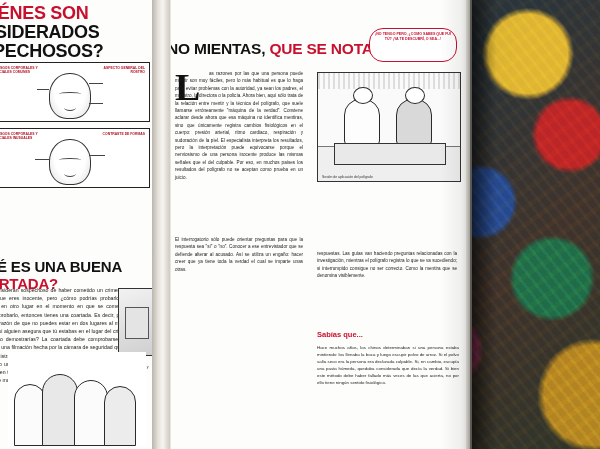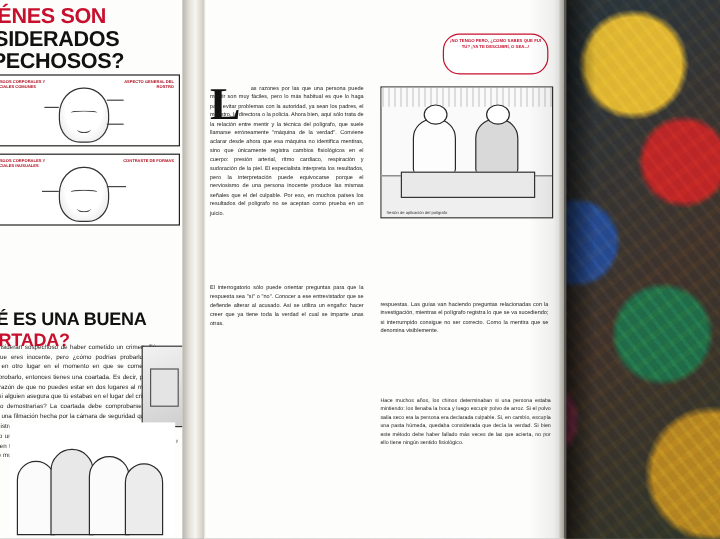--- a/index.html
+++ b/index.html
@@ -238,20 +238,24 @@
           <div class="fp" style="left:66px;width:32px;height:64px;"></div>
           <div class="fp" style="left:96px;width:30px;height:58px;background:#ececec;"></div>
         </div>
       </div>
     </div>
 
     <div class="gutter"></div>
 
     <div class="page page-right">
 
+      <div class="r-headline">
+        <span>NO MIENTAS,</span>
+        <span class="red">QUE SE NOTA</span>
+      </div>
 
       <div class="speech">
         <div class="bubble"></div>
         <div class="txt">¡NO TENGO PERO, ¿COMO SABES QUE FUI TÚ? ¡YA TE DESCUBRÍ, O SEA...!</div>
       </div>
 
       <div class="dropcap">L</div>
 
       <div class="col col-a">as razones por las que una persona puede mentir son muy fáciles, pero lo más habitual es que lo haga para evitar problemas con la autoridad, ya sean los padres, el maestro, la directora o la policía. Ahora bien, aquí sólo trata de la relación entre mentir y la técnica del polígrafo, que suele llamarse erróneamente "máquina de la verdad". Conviene aclarar desde ahora que esa máquina no identifica mentiras, sino que únicamente registra cambios fisiológicos en el cuerpo: presión arterial, ritmo cardiaco, respiración y sudoración de la piel. El especialista interpreta los resultados, pero la interpretación puede equivocarse porque el nerviosismo de una persona inocente produce las mismas señales que el del culpable. Por eso, en muchos países los resultados del polígrafo no se aceptan como prueba en un juicio.</div>
       <div class="col col-b">El interrogatorio sólo puede orientar preguntas para que la respuesta sea "sí" o "no". Conocer a ese entrevistador que se defiende alterar al acusado. Así se utiliza un engaño: hacer creer que ya tiene toda la verdad el cual se imparte unas otras.</div>
@@ -262,20 +266,21 @@
           <div class="shade"></div>
         </div>
         <div class="floor"></div>
         <div class="person p1"></div>
         <div class="person p2"></div>
         <div class="desk"></div>
         <div class="cap">Sesión de aplicación del polígrafo</div>
       </div>
 
       <div class="sabias">
+        <h3>Sabías que...</h3>
         <p>Hace muchos años, los chinos determinaban si una persona estaba mintiendo: los llenaba la boca y luego escupir polvo de arroz. Si el polvo salía seco era la persona era declarada culpable. Si, en cambio, escupía una pasta húmeda, quedaba considerada que decía la verdad. Si bien este método debe haber fallado más veces de las que acierta, no por ello tiene ningún sentido fisiológico.</p>
       </div>
     </div>
 
     <div class="page-edge"></div>
     <div class="page-fold"></div>
   </div>
 
   <div class="shadow-right"></div>
 </div>

